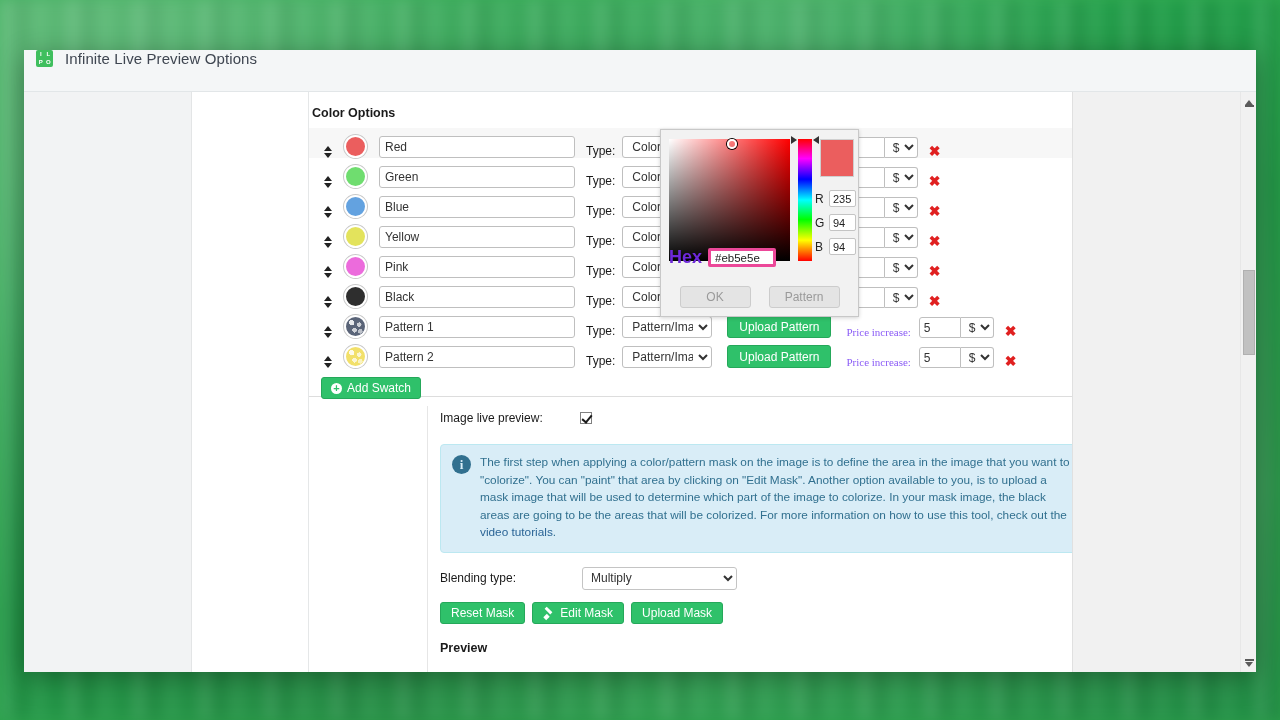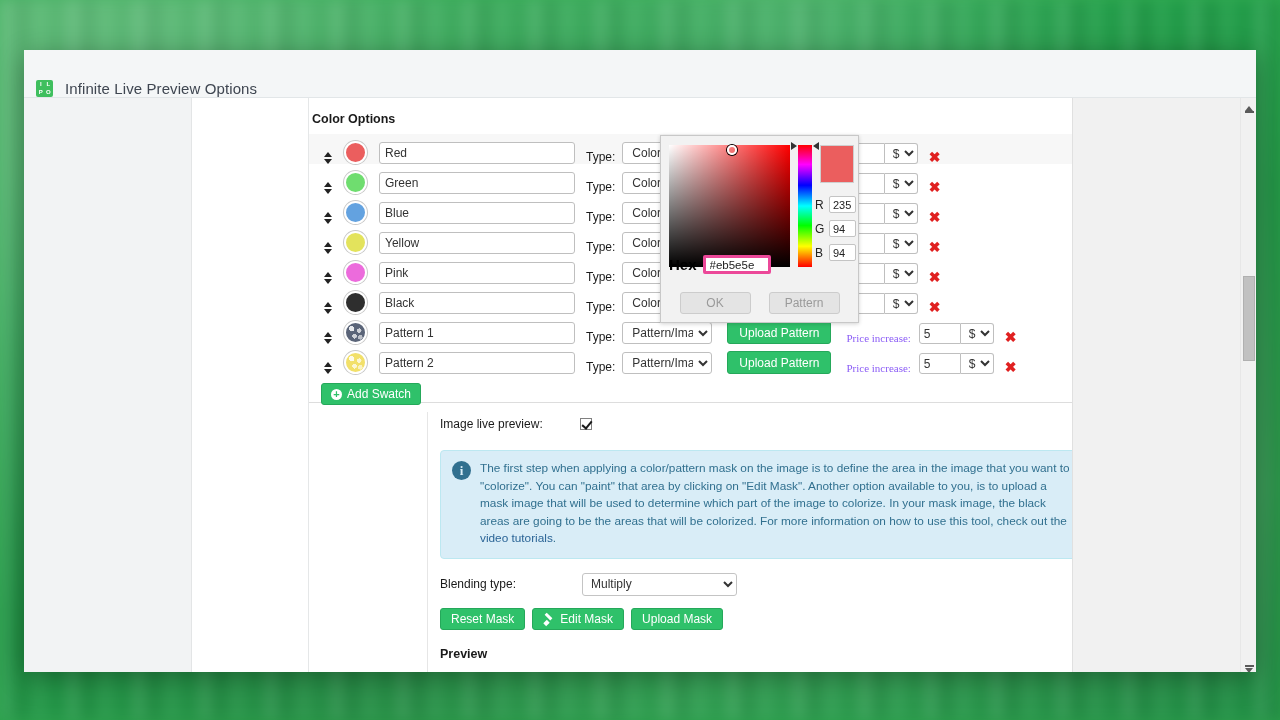--- a/index.html
+++ b/index.html
@@ -38,24 +38,24 @@
   
   #window {
     position: absolute;
     left: 24px; top: 50px;
     width: 1232px; height: 622px;
     background: #ffffff;
     box-shadow: 0 6px 26px rgba(0,0,0,0.32);
     overflow: hidden;
   }
   #titlebar {
-    height: 48px;
+    height: 42px;
     background: #f4f6f7;
     border-bottom: 1px solid #e2e6e8;
-    display: flex; align-items: flex-end;
+    display: flex; align-items: flex-start;
     padding-left: 12px;
   }
   #applogo {
     width: 17px; height: 17px;
     border-radius: 2px;
     background: #3fbf5e;
     display: grid;
     grid-template-columns: 1fr 1fr;
     grid-template-rows: 1fr 1fr;
     font-size: 6px; line-height: 7px;
@@ -319,21 +319,21 @@
     width: 27px; height: 17px;
     border: 1px solid #c4c4c4; border-radius: 2px;
     background: #fff; font-size: 11px; color: #222;
     padding: 0 3px;
     font-family: "Liberation Sans", sans-serif;
   }
   #hex-row {
     position: absolute; left: 8px; bottom: 48px;
     display: flex; align-items: center;
   }
-  #hex-row .lbl { font-size: 15px; color: #000000; font-weight: bold; margin-right: 6px; }
+  #hex-row .lbl { font-size: 18px; color: #6d28d9; font-weight: bold; margin-right: 6px; }
   #hex-row input {
     width: 68px; height: 19px;
     border: 3px solid #ec4899; border-radius: 2px;
     background: #fff; font-size: 11.5px; color: #222;
     padding: 0 4px;
     font-family: "Liberation Sans", sans-serif;
   }
   #pk-buttons {
     position: absolute; left: 8px; right: 8px; bottom: 8px;
     display: flex; justify-content: center; gap: 18px;

